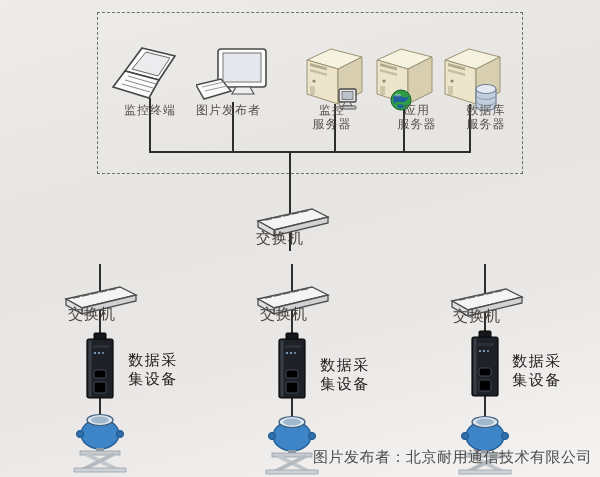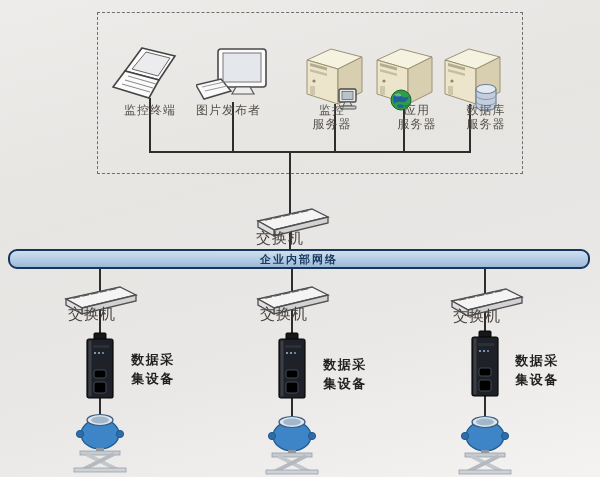--- a/index.html
+++ b/index.html
@@ -8,21 +8,21 @@
     background:linear-gradient(165deg,#edecea 0%,#e7e5e2 38%,#eae8e7 68%,#f4f3f2 100%);}
   .dashed-box{position:absolute;left:97px;top:12px;width:424px;height:160px;
     border:1.5px dashed #6e6e6e;background:transparent;}
   .ln{position:absolute;background:#2e2e2e;z-index:1;}
   .ln.v{width:2px;}
   .ln.h{height:2px;}
   .icon{position:absolute;z-index:2;line-height:0;}
   .lbl{position:absolute;z-index:3;text-align:center;color:#55504a;
     font-size:12px;line-height:14px;letter-spacing:1px;white-space:nowrap;}
   .lbl.small{font-size:15px;color:#45413d;}
-  .lbl.device{font-size:13px;font-weight:bold;color:#23211f;line-height:19px;letter-spacing:1.5px;}
+  .lbl.device{font-size:15px;font-weight:normal;color:#23211f;line-height:19px;letter-spacing:1.5px;}
   .bus{position:absolute;left:8px;top:249px;width:578px;height:16px;z-index:2;
     border:2px solid #17365c;border-radius:9px;
     background:linear-gradient(180deg,#cfdff0 0%,#b3cbe5 55%,#9db9d8 100%);
     display:flex;align-items:center;justify-content:center;}
   .bus span{font-size:11px;font-weight:bold;letter-spacing:2px;color:#1b3a60;}
   .credit{position:absolute;right:8px;top:448px;z-index:6;font-size:15px;
     color:#4d4d4d;letter-spacing:0.5px;white-space:nowrap;}
 </style>
 </head>
 <body>
@@ -137,23 +137,20 @@
   <span class="icon" style="left:255px;top:203px">
     <svg width="76" height="36" viewBox="0 0 76 36">
       <polygon points="3,18 57,6 73,14 19,27" fill="#f4f4f4" stroke="#4e4e4e" stroke-width="1.3"></polygon>
       <polygon points="19,27 73,14 73,20 19,33" fill="#d2d2d4" stroke="#4e4e4e" stroke-width="1.3"></polygon>
       <polygon points="3,18 19,27 19,33 3,24" fill="#e0e0e2" stroke="#4e4e4e" stroke-width="1.3"></polygon>
       <path d="M10,17 l7,-1.6 M19,15 l7,-1.6 M28,13 l7,-1.6 M37,11 l7,-1.6 M46,9 l7,-1.6" stroke="#5a5a5a" stroke-width="1.6" fill="none"></path>
     </svg>
   </span>
   <div class="lbl small" style="left:256px;top:231px;width:48px">交换机</div>
 
-  <div class="bus">
-    <span>企业内部网络</span>
-  </div>
 
   <span class="icon" style="left:63px;top:281px">
     <svg width="76" height="36" viewBox="0 0 76 36">
       <polygon points="3,18 57,6 73,14 19,27" fill="#f4f4f4" stroke="#4e4e4e" stroke-width="1.3"></polygon>
       <polygon points="19,27 73,14 73,20 19,33" fill="#d2d2d4" stroke="#4e4e4e" stroke-width="1.3"></polygon>
       <polygon points="3,18 19,27 19,33 3,24" fill="#e0e0e2" stroke="#4e4e4e" stroke-width="1.3"></polygon>
       <path d="M10,17 l7,-1.6 M19,15 l7,-1.6 M28,13 l7,-1.6 M37,11 l7,-1.6 M46,9 l7,-1.6" stroke="#5a5a5a" stroke-width="1.6" fill="none"></path>
     </svg>
   </span>
   <div class="lbl small" style="left:68px;top:307px;width:48px">交换机</div>
@@ -267,14 +264,15 @@
       <ellipse cx="32" cy="16" rx="13" ry="5.5" fill="#dde6ee" stroke="#3a5a7a" stroke-width="1.2"></ellipse>
       <ellipse cx="32" cy="16" rx="9" ry="3.5" fill="#9fb8cc"></ellipse>
       <rect x="28" y="44" width="8" height="6" fill="#8d98a2"></rect>
       <rect x="12" y="47" width="40" height="4" fill="#c6cbd0" stroke="#979ea6" stroke-width="0.8"></rect>
       <line x1="18" y1="50" x2="50" y2="66" stroke="#c2c7cc" stroke-width="4"></line>
       <line x1="46" y1="50" x2="14" y2="66" stroke="#b5bac0" stroke-width="4"></line>
       <rect x="6" y="64" width="52" height="4" fill="#cdd2d6" stroke="#9aa1a8" stroke-width="0.8"></rect>
     </svg>
   </span>
 
+  <div class="credit">图片发布者：北京耐用通信技术有限公司</div>
 
 </div>
 
 </body></html>

